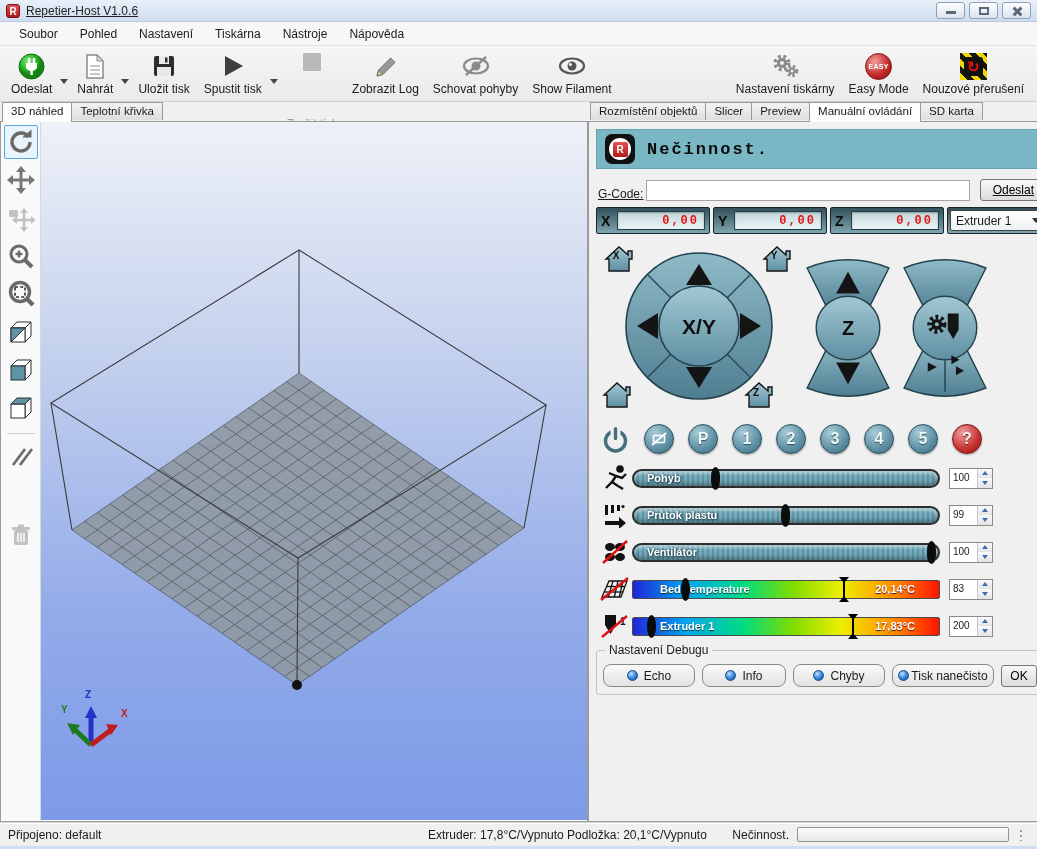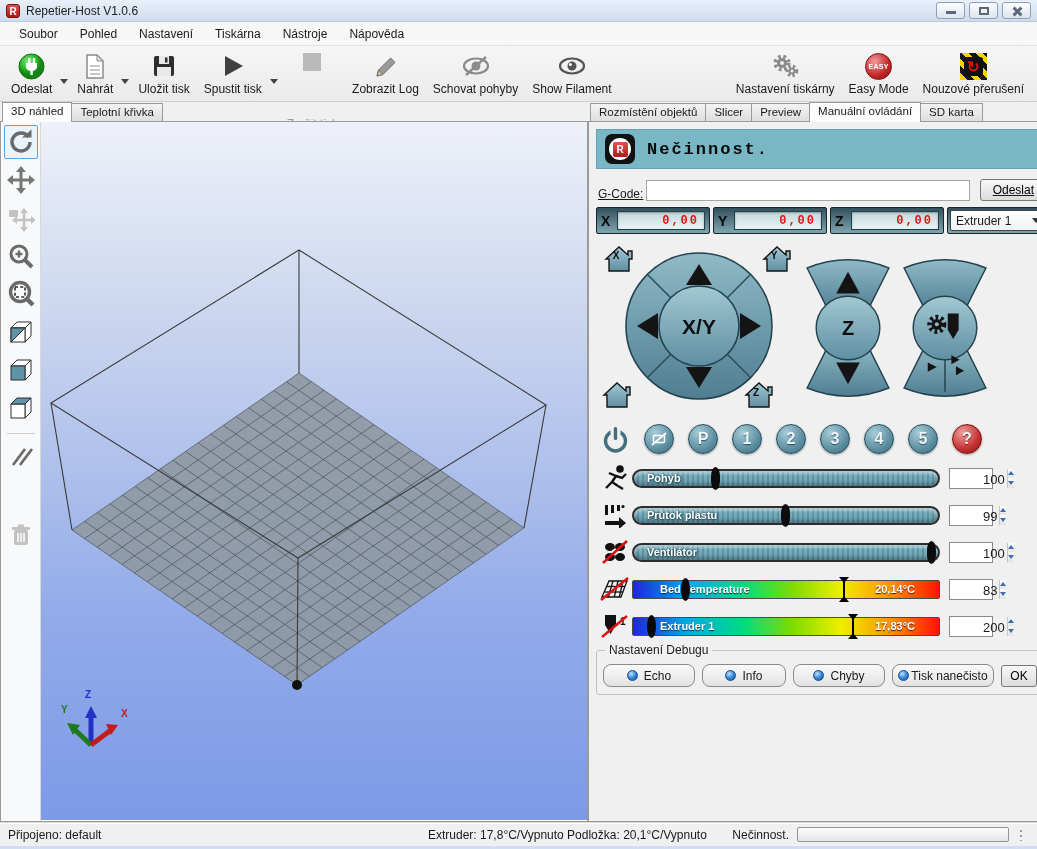--- a/index.html
+++ b/index.html
@@ -2,21 +2,21 @@
 <html><head>
 <meta charset="utf-8">
 <style>
   * { box-sizing: border-box; margin:0; padding:0; }
   html,body { width:1037px; height:849px; overflow:hidden; }
   body { font-family:"Liberation Sans", sans-serif; font-size:12px; color:#1a1a1a; background:#f0f0f0; position:relative; }
 
   
   .titlebar { height:22px; background:linear-gradient(#e9f0f9,#cfdcee); border-bottom:1px solid #b9c9de; display:flex; align-items:center; padding:0 6px; }
   .app-icon { width:14px; height:14px; background:linear-gradient(#e05050,#b01818); border-radius:3px; color:#fff; font-weight:bold; font-size:10px; line-height:14px; text-align:center; margin-right:6px; border:1px solid #7a1010;}
-  .title-text { font-size:12px; color:#222; }
+  .title-text { font-size:12px; color:#222;text-decoration:underline; }
   .win-buttons { margin-left:auto; display:flex; gap:4px; }
   .win-btn { width:29px; height:17px; border:1px solid #8ea0b8; border-radius:3px; background:linear-gradient(#fefefe,#dbe4ef); position:relative; }
   .win-btn .min-glyph { position:absolute; left:9px; bottom:4px; width:10px; height:3px; background:#5c6878; }
   .win-btn .max-glyph { position:absolute; left:9px; top:4px; width:10px; height:8px; border:2px solid #5c6878; }
   .win-btn .x1,.win-btn .x2 { position:absolute; left:13px; top:3px; width:3px; height:11px; background:#5c6878; }
   .win-btn .x1 { transform:rotate(45deg);} .win-btn .x2 { transform:rotate(-45deg);}
 
   
   .menubar { height:24px; background:#f7f7f7; border-bottom:1px solid #e3e3e3; display:flex; align-items:center; padding-left:8px; }
   .menu-item { padding:3px 11px; font-size:12px; }
@@ -29,21 +29,21 @@
   .tb-icon { height:30px; display:flex; align-items:center; justify-content:center; }
   .tb-label { font-size:12px; margin-top:1px; white-space:nowrap; }
   .tb-label.disabled { color:#9b9b9b;margin-top:44px; }
   .drop-arrow { width:0; height:0; border-left:4px solid transparent; border-right:4px solid transparent; border-top:5px solid #444; align-self:center; margin:14px 2px 0 1px; }
   .easy-ball { width:27px; height:27px; border-radius:50%; background:radial-gradient(circle at 35% 30%, #ef9d9d, #c22525 60%, #8e1414); border:1px solid #7c1010; color:#fff; font-size:7px; font-weight:bold; display:flex; align-items:center; justify-content:center; letter-spacing:.3px; }
   .estop { width:27px; height:27px; background:repeating-linear-gradient(45deg,#f2d400 0 5px,#141414 5px 10px); display:flex; align-items:center; justify-content:center; }
   .estop-inner { width:19px; height:19px; background:#101010; border-radius:3px; color:#e81010; font-size:15px; font-weight:bold; display:flex; align-items:center; justify-content:center; line-height:1; }
 
   
   .content { height:720px; display:flex; background:#f0f0f0; }
-  .tabstrip { height:20px; display:flex; align-items:center; padding-left:2px; position:relative; z-index:2; }
+  .tabstrip { height:20px; display:flex; align-items:flex-start; padding-left:2px; position:relative; z-index:2; }
   .tab { height:18px; padding:2px 8px 0; font-size:11.5px; background:linear-gradient(#f3f3f3,#dedede); border:1px solid #9a9a9a; border-bottom:none; margin-right:-1px; white-space:nowrap; }
   .tab.active { height:20px; background:#fdfdfd; position:relative; z-index:3; }
 
   .left-pane { width:588px; display:flex; flex-direction:column; }
   .left-body { flex:1; border:1px solid #9a9a9a; display:flex; background:#fff; margin-top:-1px; }
   .side-toolbar { width:41px; background:#f7f9fb; border-right:1px solid #d8d8d8; display:flex; flex-direction:column; align-items:center; padding-top:3px; }
   .side-btn { width:34px; height:34px; display:flex; align-items:center; justify-content:center; margin-bottom:4px; border:1px solid transparent; border-radius:2px; }
   .side-btn.selected { border:1px solid #5aa7e0; background:#eaf4fc; }
   .side-sep { width:28px; height:1px; background:#cfcfcf; margin:4px 0 6px; }
   .side-gap { height:40px; }
@@ -83,21 +83,21 @@
   .sphere.red { background:radial-gradient(circle at 35% 28%, #eda0a0, #c53030 60%, #8f1515); border-color:#7c1212; text-shadow:0 1px 1px #6e1010; }
 
   .slider-row, .temp-row { display:flex; align-items:center; margin:11px 9px; }
   .slider-icon { width:34px; display:flex; justify-content:center; }
   .slider-track { position:relative; width:308px; height:19px; border:2px solid #2d2d2d; border-radius:10px;
      background:repeating-linear-gradient(90deg,#74abbb 0 3px,#5e93a4 3px 5px);
      box-shadow:inset 0 3px 3px rgba(255,255,255,.45), inset 0 -3px 4px rgba(0,0,0,.3); }
   .slider-label { position:absolute; left:13px; top:1px; font-size:11px; font-weight:bold; color:#fff; text-shadow:0 1px 2px #20454f, 1px 0 2px #20454f; }
   .slider-handle { position:absolute; top:-4px; width:9px; height:23px; background:#0c0c0c; border-radius:50% / 42%; }
   .spinbox { width:44px; height:21px; margin-left:9px; border:1px solid #8a8a8a; background:#fff; display:flex; }
-  .spin-val { flex:1; font-size:13px; padding:3px 2px 0 3px;margin-left:30px; }
+  .spin-val { flex:1; font-size:10px; padding:3px 2px 0 3px; }
   .spin-arrows { width:15px; border-left:1px solid #c5c5c5; display:flex; flex-direction:column; }
   .spin-up,.spin-down { flex:1; display:flex; align-items:center; justify-content:center; background:linear-gradient(#fafafa,#e4e4e4); }
   .spin-up span { width:0;height:0;border-left:3px solid transparent;border-right:3px solid transparent;border-bottom:4px solid #3c6cb5; }
   .spin-down span { width:0;height:0;border-left:3px solid transparent;border-right:3px solid transparent;border-top:4px solid #3c6cb5; }
 
   .temp-track { position:relative; width:308px; height:19px; border:1px solid #4a4a4a; border-radius:2px;
      background:linear-gradient(90deg,#2026d8 0%,#00a6f0 17%,#00dc82 36%,#7edc00 52%,#eeee00 68%,#ff9400 84%,#ff1400 100%); }
   .temp-label { position:absolute; left:27px; top:2px; font-size:11px; font-weight:bold; color:#fff; text-shadow:0 1px 1px #133; }
   .temp-current { position:absolute; right:24px; top:2px; font-size:11px; font-weight:bold; color:#fff; text-shadow:0 1px 1px #511; }
   .temp-handle { position:absolute; top:-3px; width:9px; height:23px; background:#0a0a0a; border-radius:50%; }

